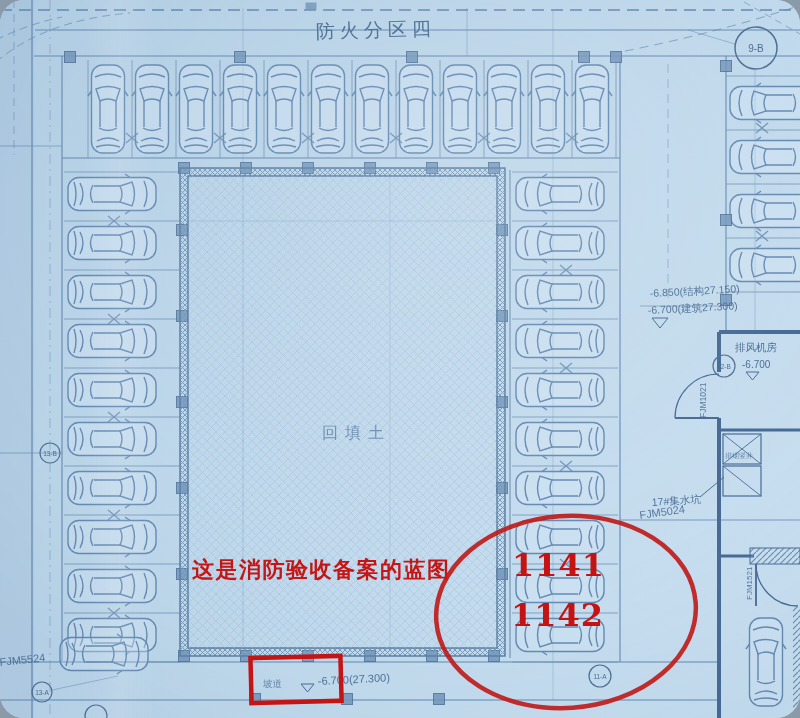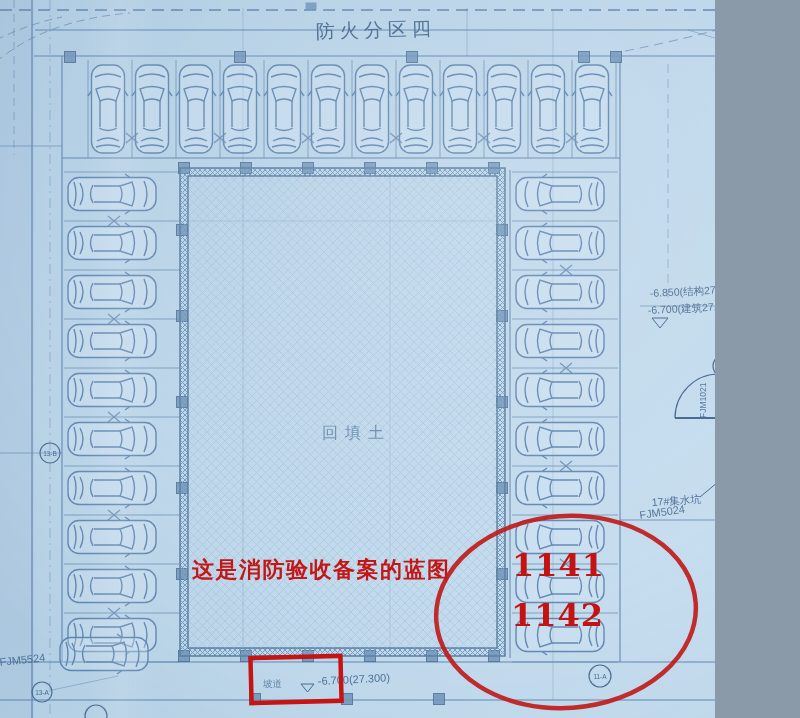--- a/index.html
+++ b/index.html
@@ -1,16 +1,16 @@
 <!DOCTYPE html>
 <html><head>
 <meta charset="utf-8">
 <style>
   html,body{margin:0;padding:0;background:#8a9aa8;}
-  .stage{width:715px;height:718px;position:relative;overflow:hidden;background:#bdd7ea;}
+  .stage{width:800px;height:718px;position:relative;overflow:hidden;background:#bdd7ea;border-radius:24px;}
   svg{display:block;}
   text{font-family:"Liberation Sans","DejaVu Sans",sans-serif;}
   .ink{fill:#41658e;}
   .inkfaint{fill:#5e82a8;}
   .redtxt{fill:#c51616;font-weight:bold;}
   .serifnum{font-family:"DejaVu Serif","Liberation Serif",serif;font-weight:bold;fill:#c51212;}
   .wall{stroke:#3e638f;fill:none;}
 </style>
 </head>
 <body>

